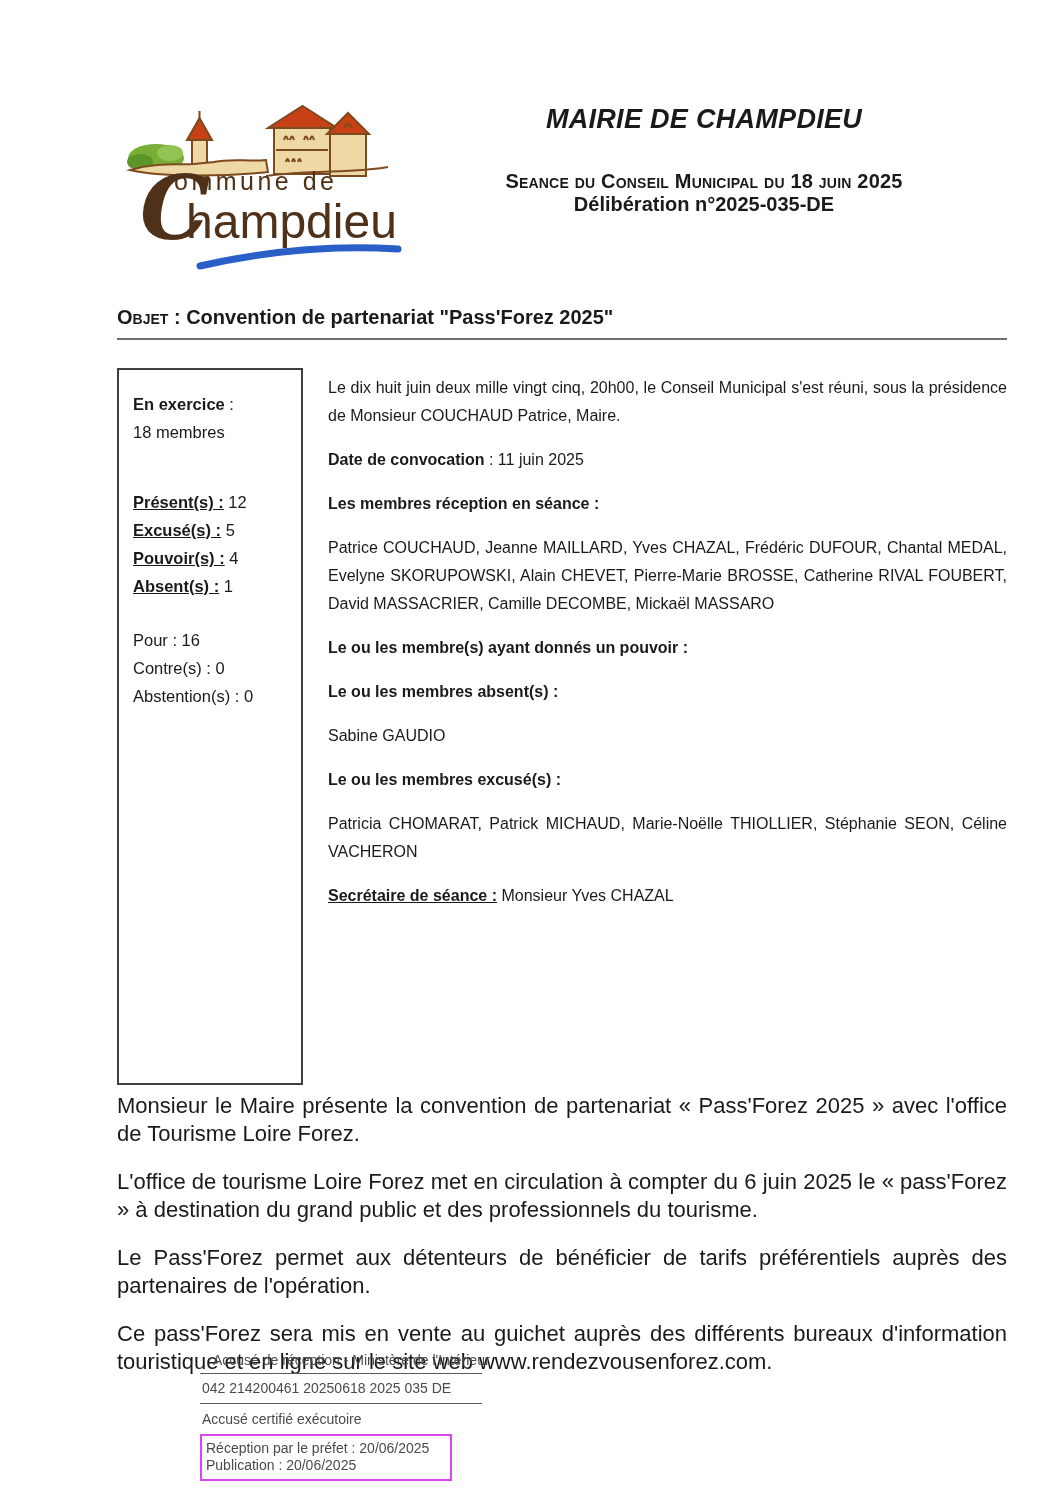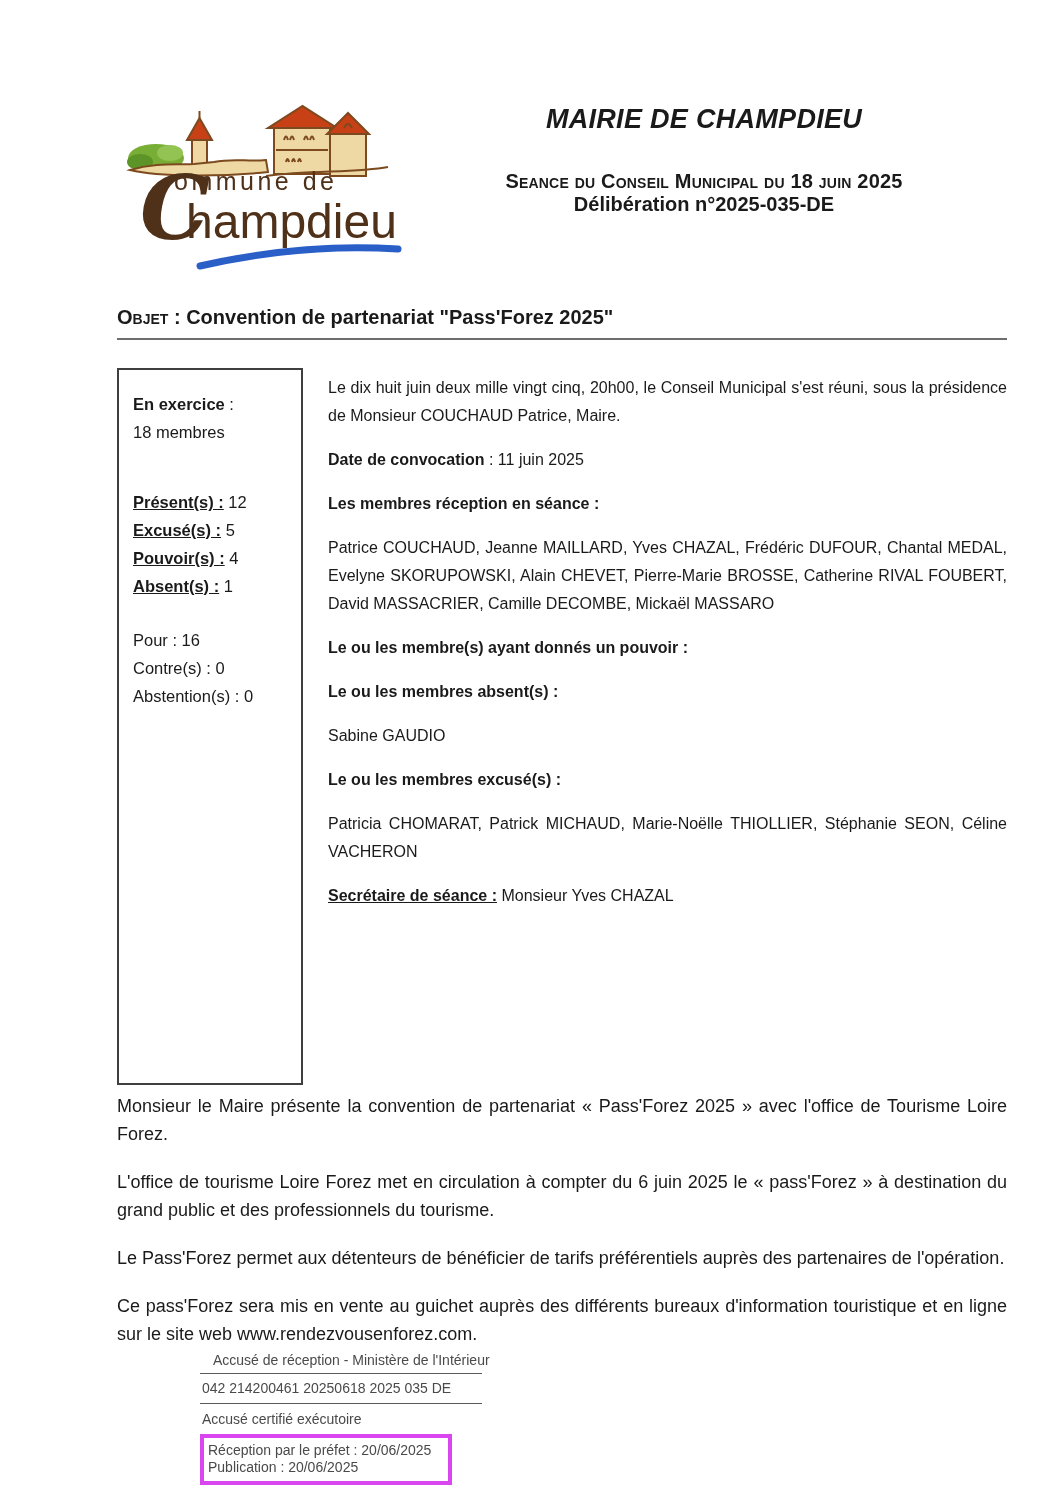--- a/index.html
+++ b/index.html
@@ -46,35 +46,35 @@
     position: absolute; left: 328px; top: 374px; width: 679px;
     font-size: 16px; line-height: 28px;
   }
   .main-col p { margin: 0 0 16px 0; text-align: justify; }
   .main-col p.hd { font-weight: bold; text-align: left; }
   .lbl-b { font-weight: bold; }
   .lbl-bu { font-weight: bold; text-decoration: underline; }
   
   .bottom {
     position: absolute; left: 117px; top: 1092px; width: 890px;
-    font-size: 18px; line-height: 28px;
+    font-size: 22px; line-height: 28px;
   }
   .bottom p { margin: 0 0 20px 0; text-align: justify; }
   
   .stamp {
     position: absolute; left: 200px; top: 1352px; width: 282px;
     font-size: 14px; line-height: 17px; color: #4a4a4a;
     white-space: nowrap;
   }
   .stamp .ind { padding-left: 13px; }
   .stamp .rule { border-top: 1px solid #5a5a5a; margin: 4px 0 4px 0; }
   .stamp .mid { padding: 2px 0 2px 2px; }
   .stamp .free { margin: 7px 0 6px 2px; }
   .stamp .sbox {
-    border: 4px solid #d946ef;
+    border: 2px solid #d946ef;
     padding: 4px 6px 5px 4px;
     width: 252px;
   }
 </style>
 </head>
 <body>
 
 <div class="page">
 
   <div class="logo-wrap">

